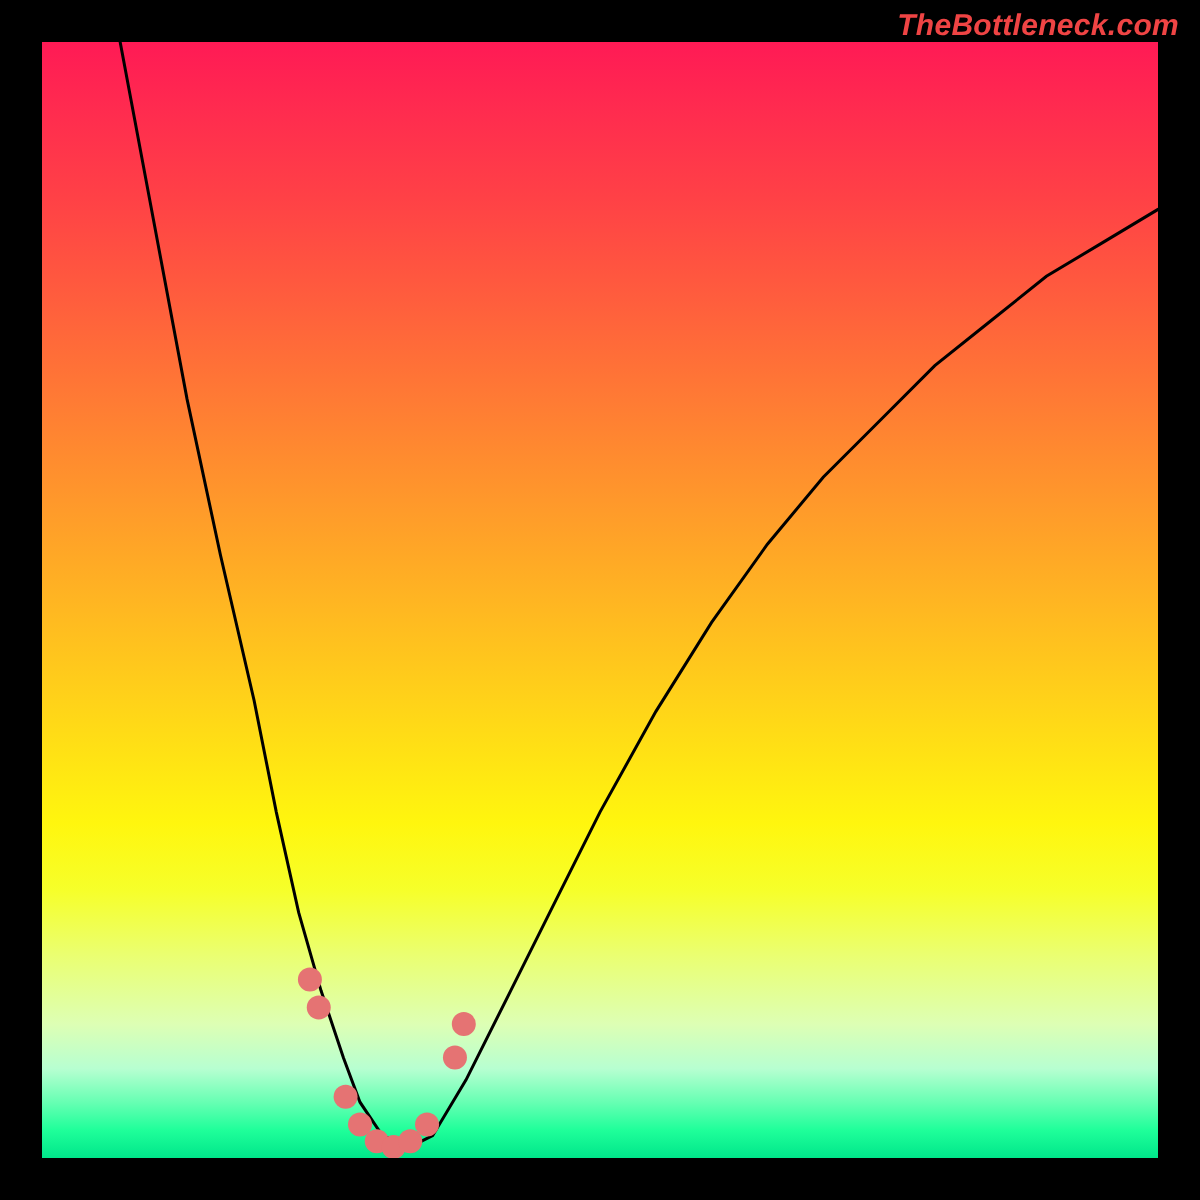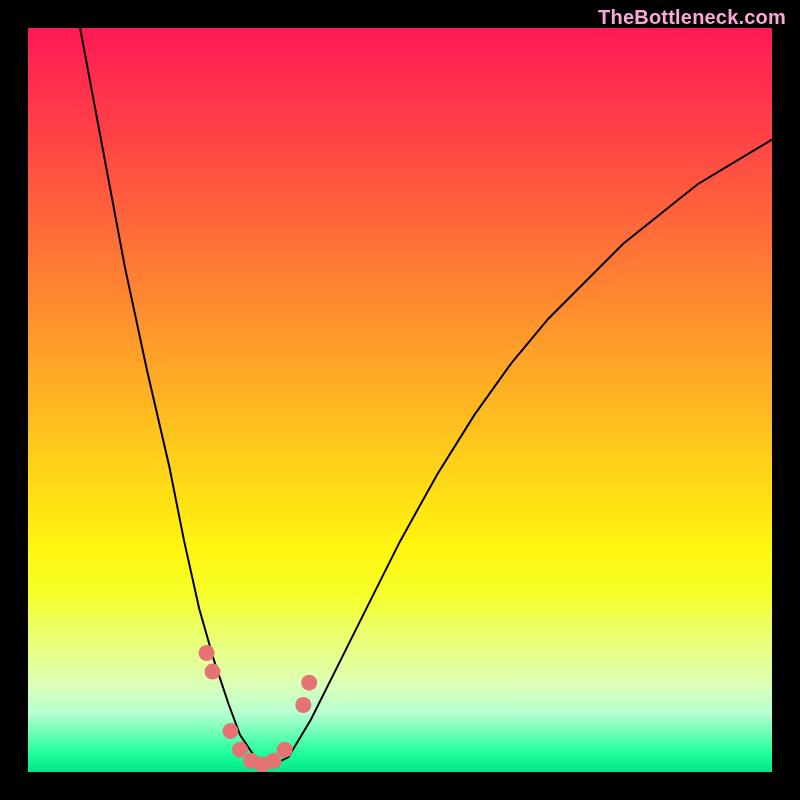--- a/index.html
+++ b/index.html
@@ -66,22 +66,23 @@
     fill: #e57373;
     stroke: none;
   }
   .watermark {
     position: absolute;
     top: 6px;
     right: 14px;
     font-family: Arial, Helvetica, sans-serif;
     font-size: 20px;
     font-weight: 600;
-    color: #f9a8d4;
+    color: #ef4444;
     letter-spacing: 0.2px;
+    font-style: italic;
   }
 </style>
 </head>
 <body>
 
 <div class="frame">
   <div class="plot-area">
     <div class="gradient"></div>
     <svg class="curve-svg" viewBox="0 0 744 744">
       <path id="curve-path" class="curve-path" d="M52.1 0.0 L74.4 119.0 L96.7 238.1 L119.0 342.2 L141.4 439.0 L156.2 513.4 L171.1 580.3 L186.0 632.4 L200.9 677.0 L212.0 706.8 L226.9 729.1 L245.5 736.6 L260.4 729.1 L282.7 691.9 L312.5 632.4 L342.2 572.9 L372.0 513.4 L409.2 446.4 L446.4 386.9 L483.6 334.8 L520.8 290.2 L558.0 253.0 L595.2 215.8 L632.4 186.0 L669.6 156.2 L706.8 133.9 L744.0 111.6"></path>

